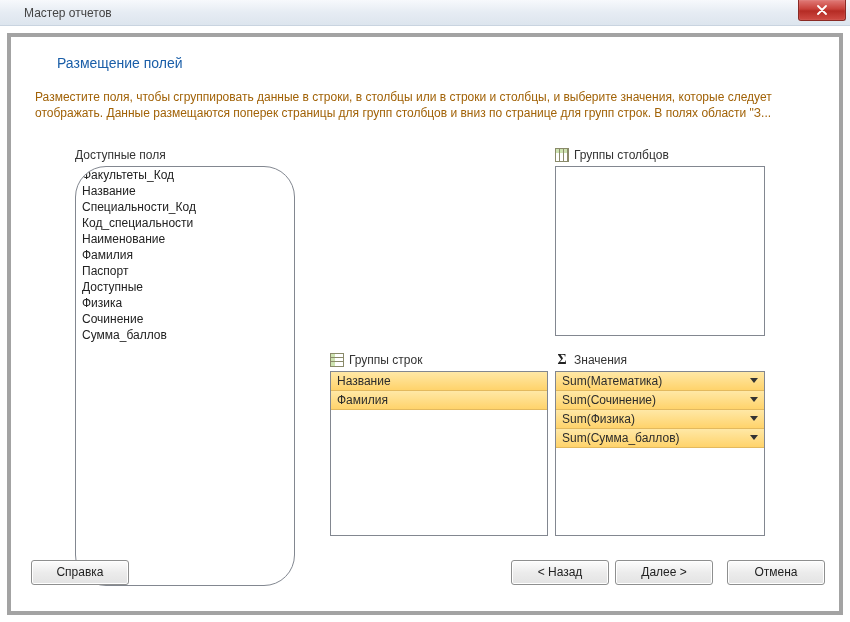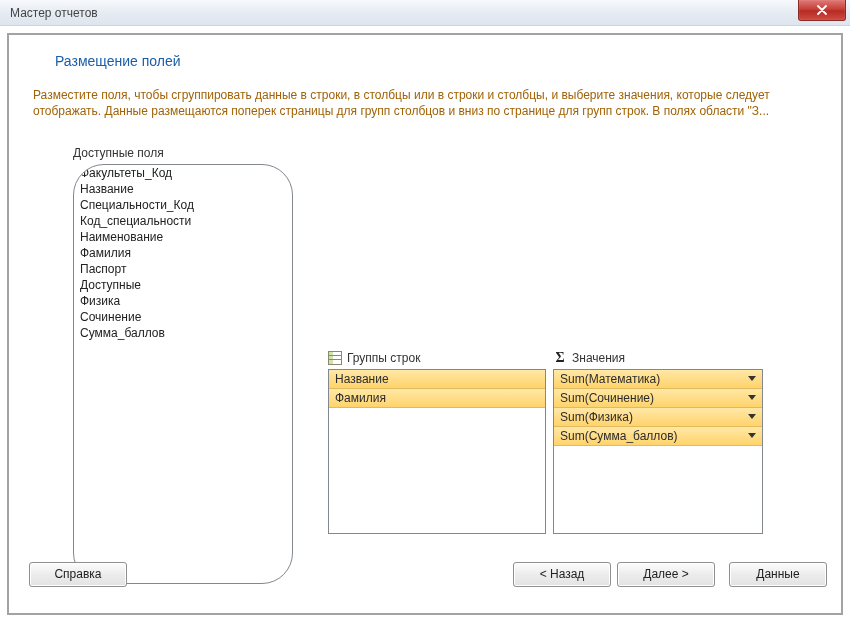--- a/index.html
+++ b/index.html
@@ -19,21 +19,21 @@
     position: relative;
     box-sizing: border-box;
   }
   .titlebar {
     height: 26px;
     background: linear-gradient(to bottom, #f7f9fc 0%, #e6ecf3 50%, #dde5ee 100%);
     border-bottom: 1px solid #c9d4e0;
     display: flex;
     align-items: center;
     justify-content: space-between;
-    padding-left: 10px;
+    padding-left: 24px;
     box-sizing: border-box;
     color: #555;
   }
   .titlebar-title {
     font-size: 12px;
     color: #444;
   }
   .close-btn {
     width: 46px;
     height: 20px;
@@ -51,21 +51,21 @@
     font-size: 11px;
     box-shadow: inset 0 0 1px rgba(255,255,255,0.5);
   }
   .close-btn svg { display:block; }
   .content {
     position: absolute;
     top: 33px;
     left: 7px;
     right: 7px;
     bottom: 7px;
-    border: 2px solid #a3a3a3;
+    border: 4px solid #a3a3a3;
     background: #fff;
     box-sizing: border-box;
   }
   .inner {
     padding: 18px 24px 10px 24px;
     box-sizing: border-box;
     height: 100%;
     position: relative;
   }
   .heading {
@@ -228,20 +228,27 @@
             <div class="listbox-item">Наименование</div>
             <div class="listbox-item">Фамилия</div>
             <div class="listbox-item">Паспорт</div>
             <div class="listbox-item">Доступные</div>
             <div class="listbox-item">Физика</div>
             <div class="listbox-item">Сочинение</div>
             <div class="listbox-item">Сумма_баллов</div>
           </div>
         </div>
 
+        <div class="panel" style="left:520px; top:0; width:210px;">
+          <div class="panel-label">
+            <span class="ico ico-colgroups"></span>
+            <span>Группы столбцов</span>
+          </div>
+          <div class="selbox" style="height:170px;"></div>
+        </div>
 
         <div class="panel" style="left:295px; top:205px; width:218px;">
           <div class="panel-label">
             <span class="ico ico-rowgroups"></span>
             <span>Группы строк</span>
           </div>
           <div class="selbox" style="height:165px;">
             <div class="orange-row">
               <span>Название</span>
             </div>
@@ -292,19 +299,19 @@
           </div>
         </div>
 
       </div>
 
       <div class="footer">
         <div class="btn">Справка</div>
         <div class="btn-group">
           <div class="btn">&lt; Назад</div>
           <div class="btn">Далее &gt;</div>
-          <div class="btn" style="margin-left:14px;">Данные</div>
+          <div class="btn" style="margin-left:14px;">Отмена</div>
         </div>
       </div>
 
     </div>
   </div>
 </div>
 
 </body></html>

